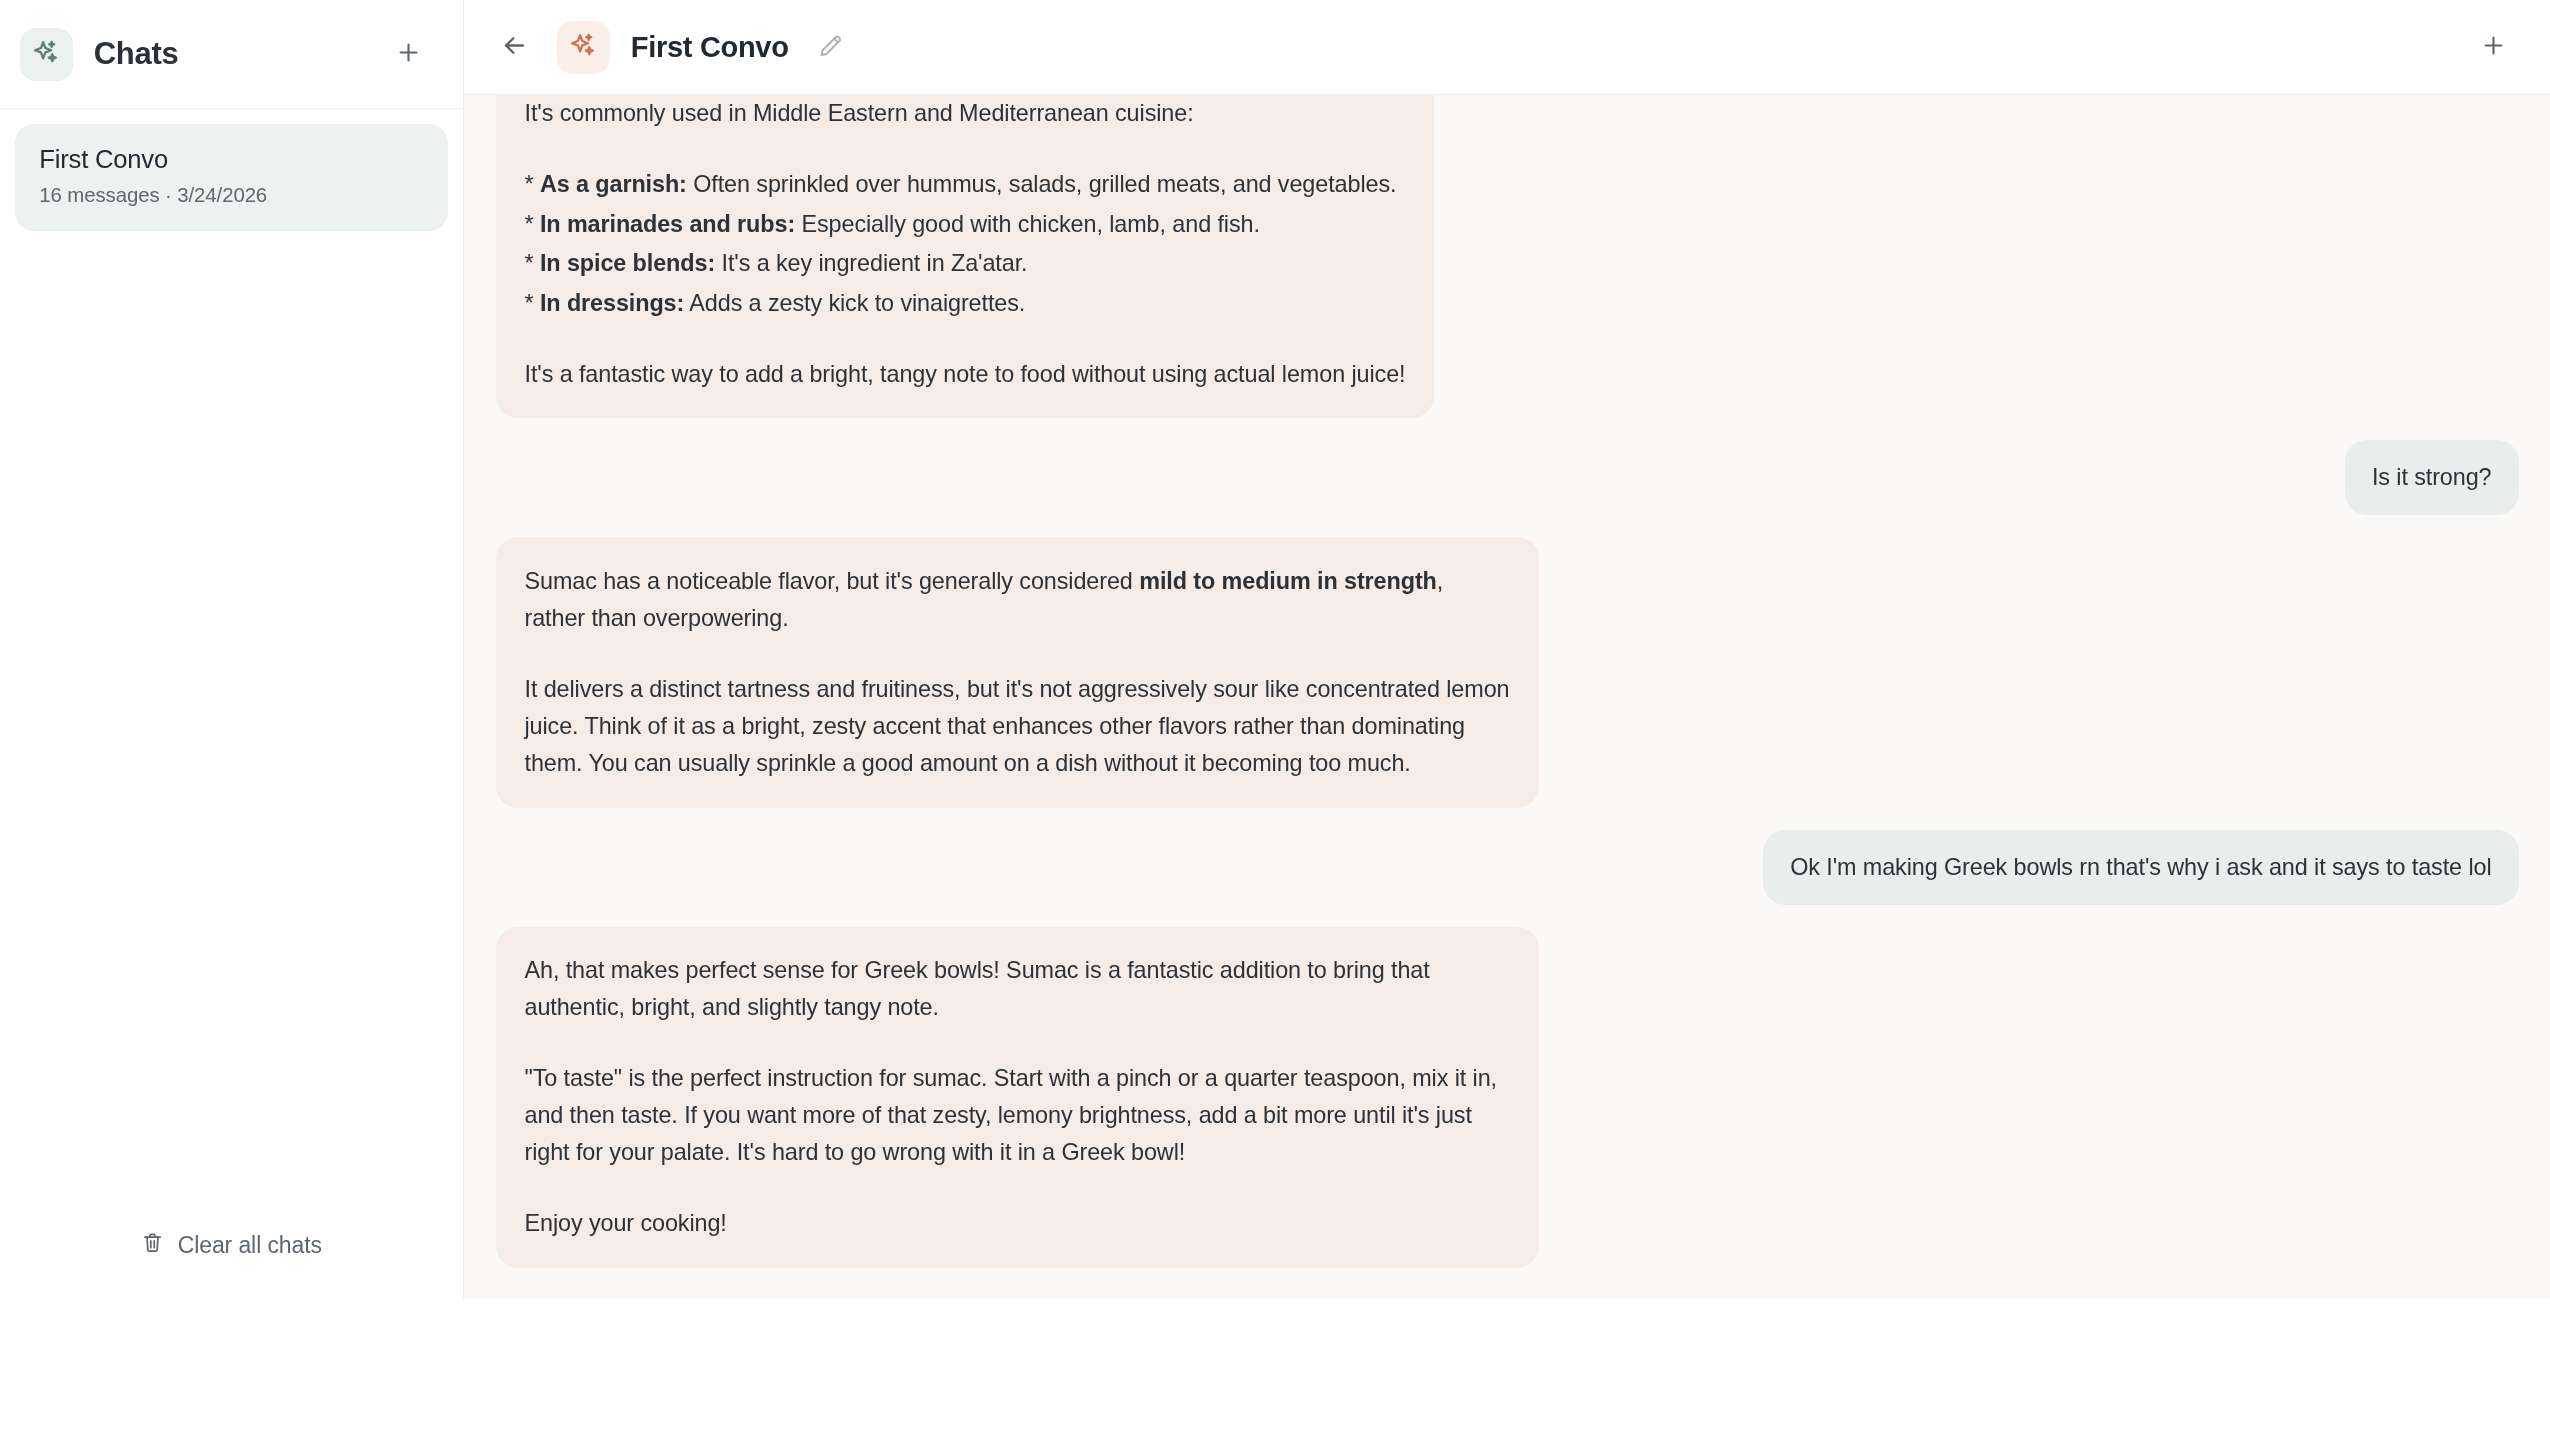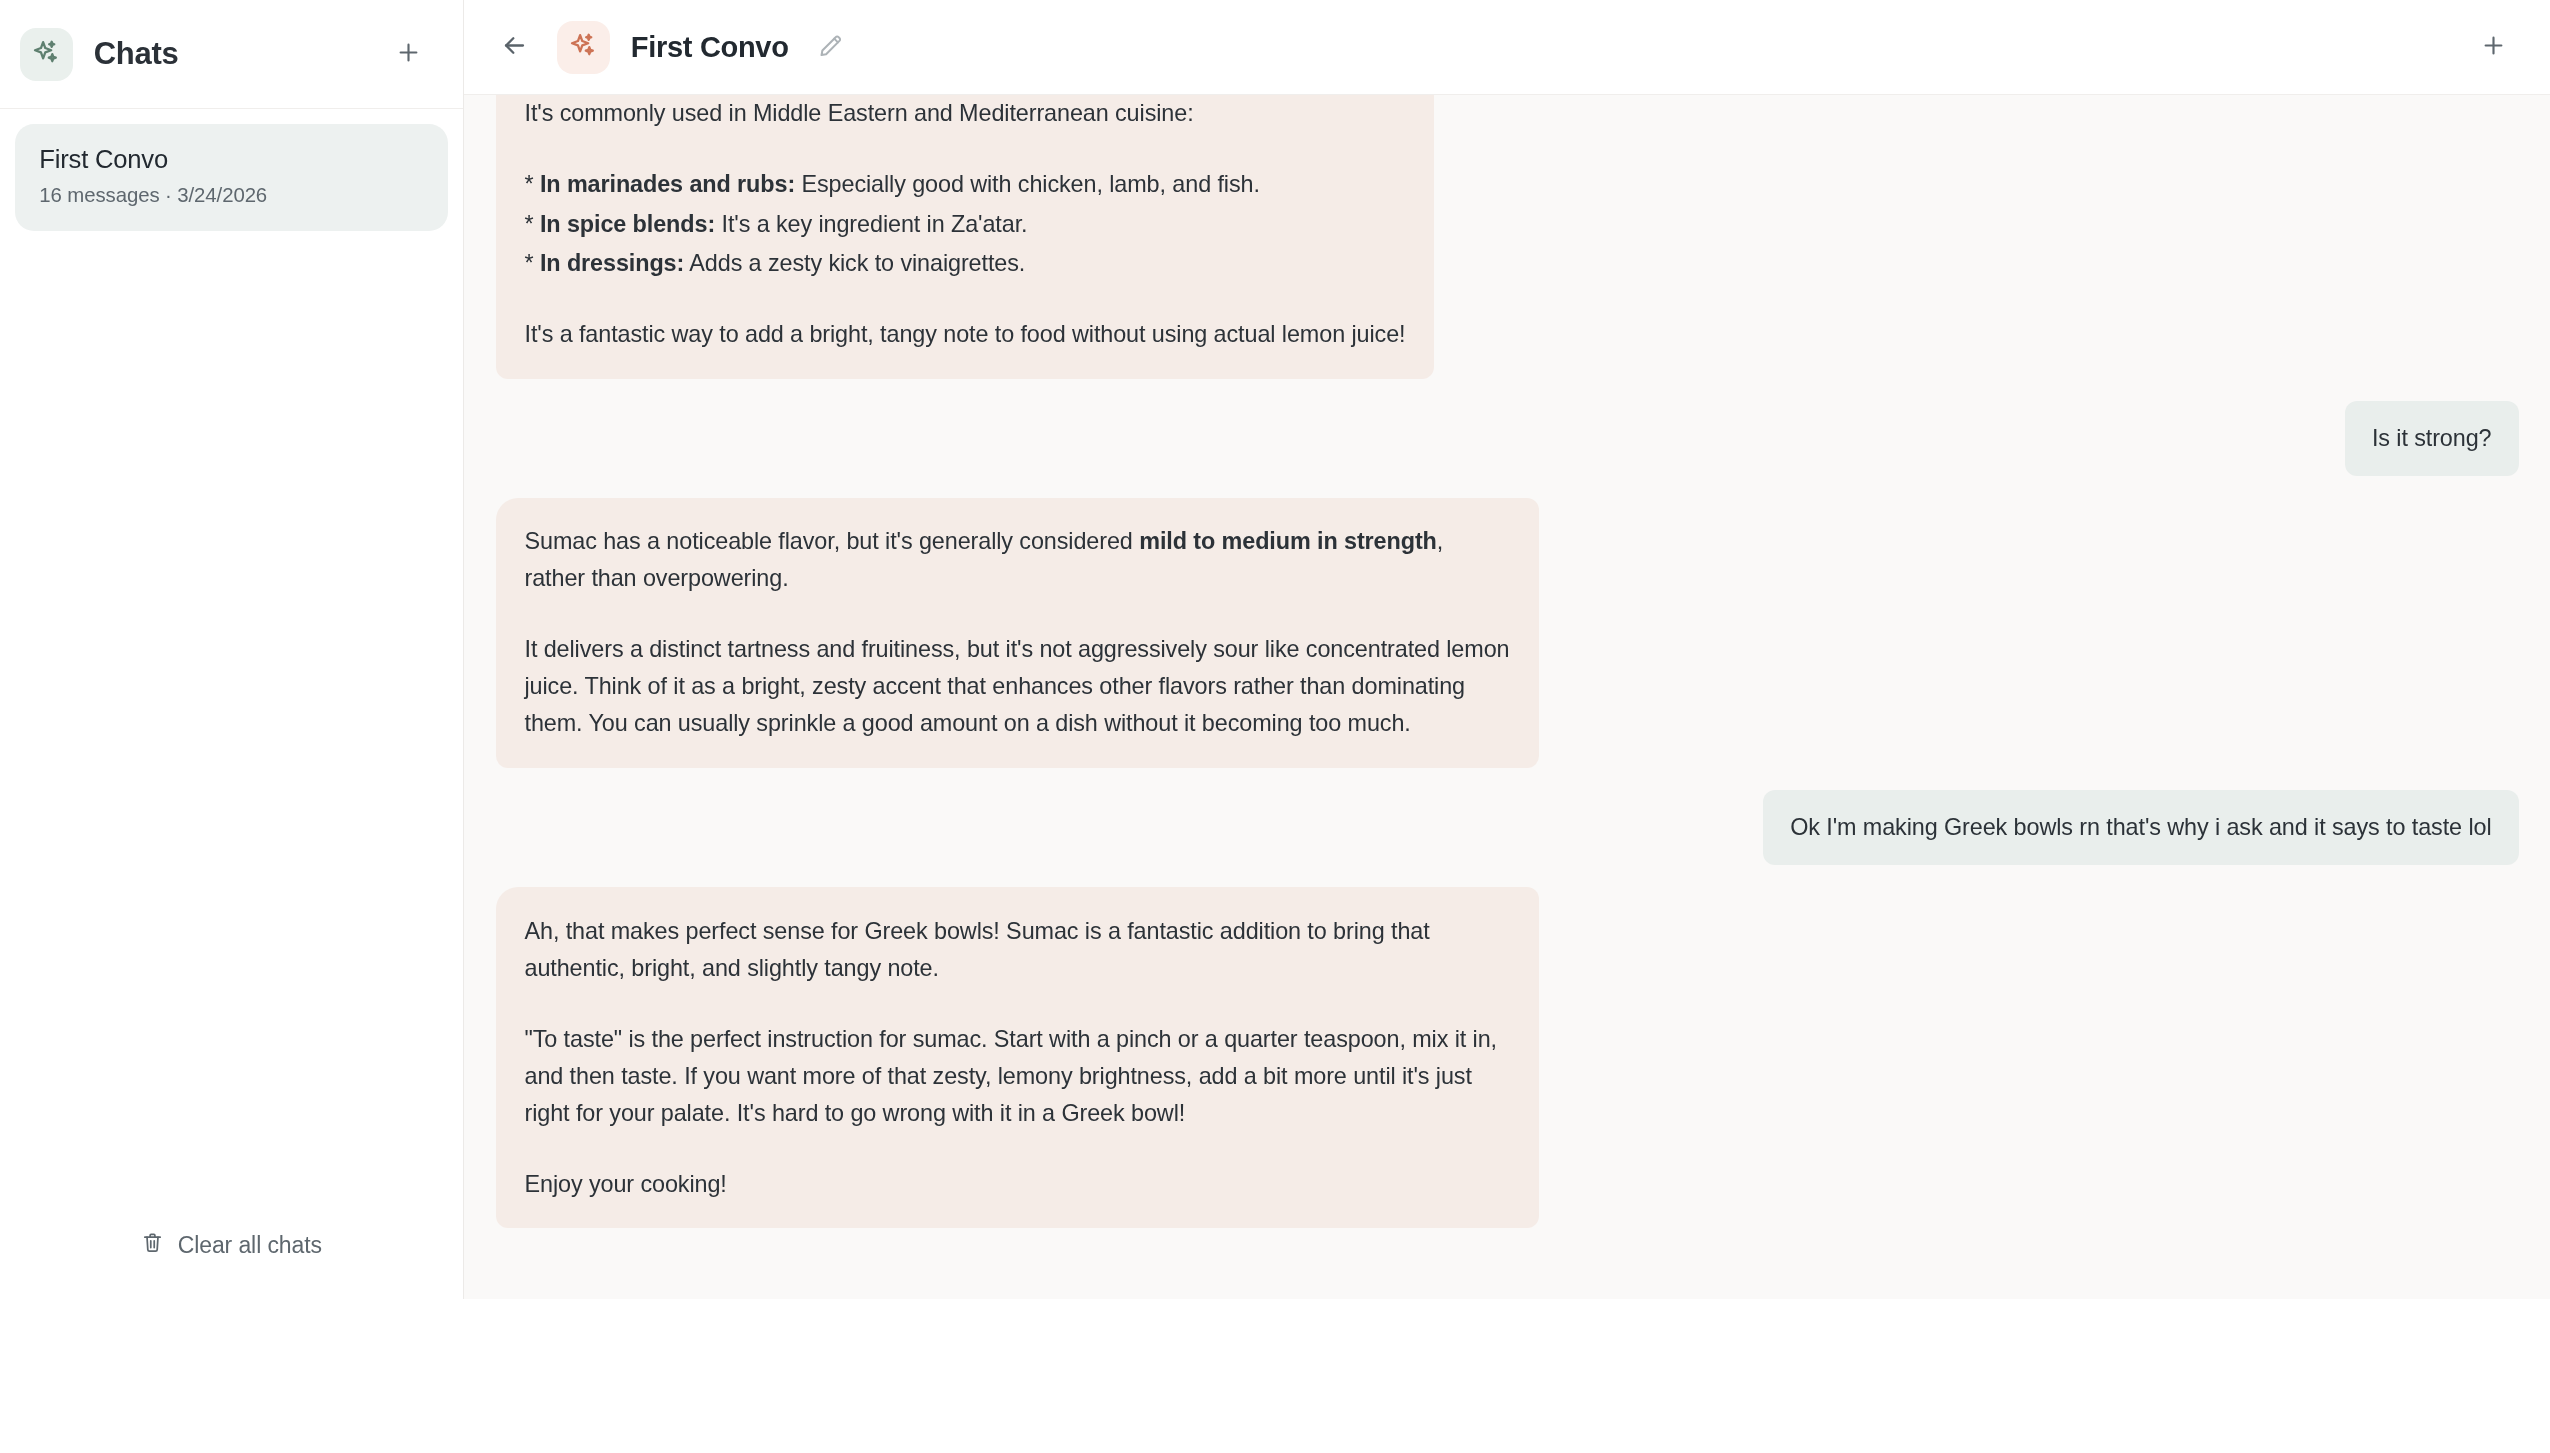--- a/index.html
+++ b/index.html
@@ -183,21 +183,21 @@
 
   .msg-row {
     display: flex;
     padding: 0 31.5px;
     margin-bottom: 22px;
   }
   .msg-row.assistant { justify-content: flex-start; }
   .msg-row.user { justify-content: flex-end; }
 
   .bubble {
-    border-radius: 12px;
+    border-radius: 22px;
     padding: 25.6px 29px;
     font-size: 23.4px;
     line-height: 37px;
     letter-spacing: -0.1px;
     color: #2c3238;
     max-width: 1043px;
   }
 
   .bubble.assistant {
     background: #f5ece7;
@@ -371,20 +371,24 @@
           </svg>
         </span>
       </button>
     </header>
 
     <div class="messages">
 
       <div class="msg-row assistant clipped-top">
         <div class="bubble assistant">
           <p>It's commonly used in Middle Eastern and Mediterranean cuisine:</p>
+          <p class="tight" style="margin-top:34px;">
+            <span>*</span>
+            <b>As a garnish:</b><span> Often sprinkled over hummus, salads, grilled meats, and vegetables.</span>
+          </p>
           <p class="tight">
             <span>*</span>
             <b>In marinades and rubs:</b><span> Especially good with chicken, lamb, and fish.</span>
           </p>
           <p class="tight">
             <span>*</span>
             <b>In spice blends:</b><span> It's a key ingredient in Za'atar.</span>
           </p>
           <p class="tight">
             <span>*</span>

